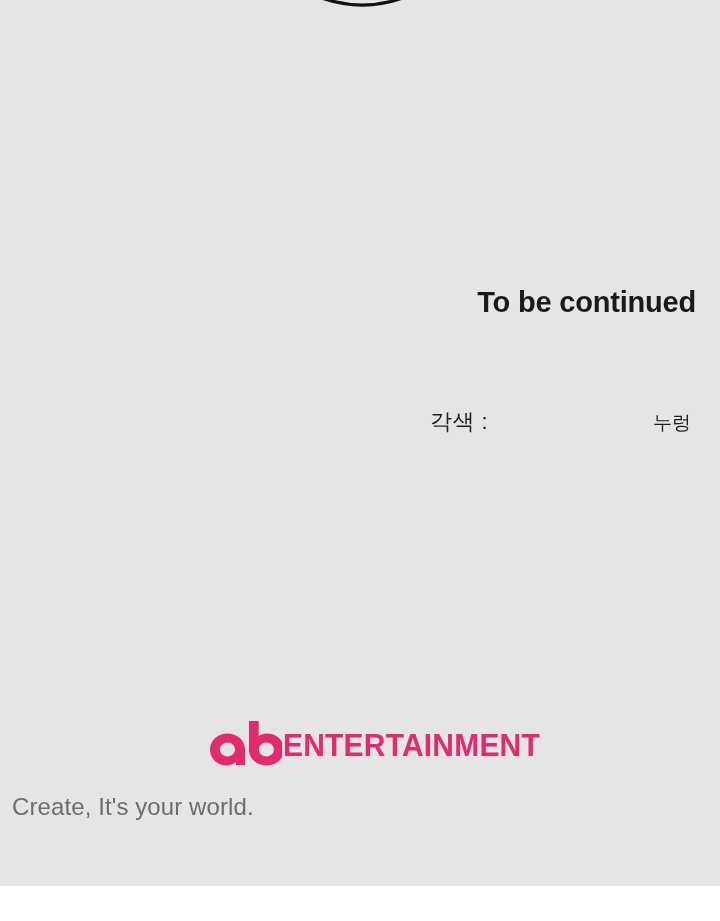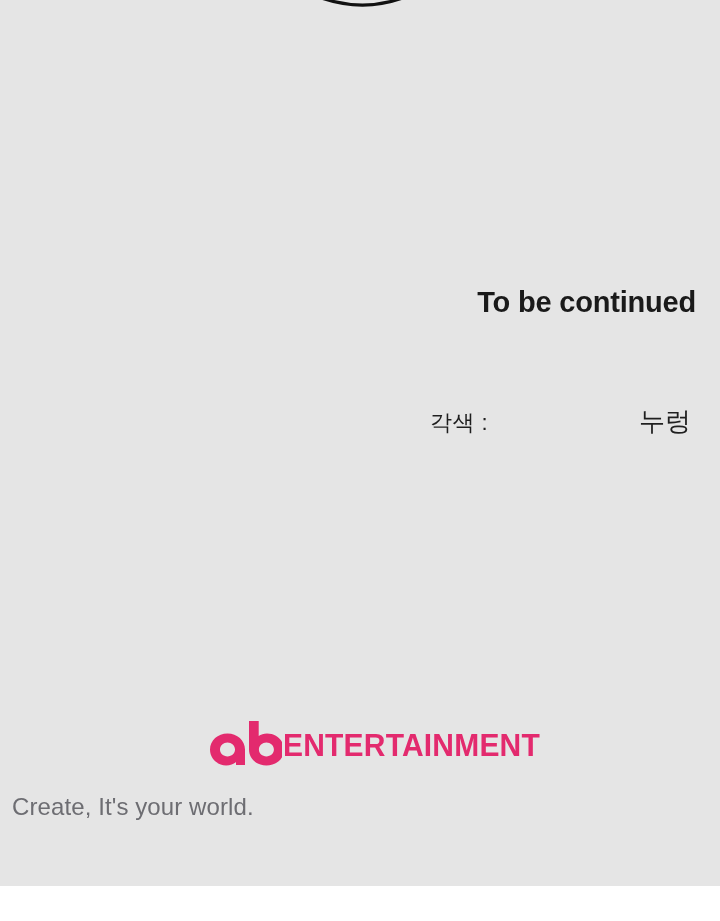--- a/index.html
+++ b/index.html
@@ -64,21 +64,21 @@
     white-space: nowrap;
   }
 
   .credit-label {
     font-size: 22px;
     color: #1f1f1f;
     letter-spacing: 0.5px;
   }
 
   .credit-value {
-    font-size: 26px;
+    font-size: 19px;
     color: #1f1f1f;
   }
 
   
   .footer {
     position: absolute;
     left: 12px;
     top: 716px;
     width: 720px;
     text-align: left;

